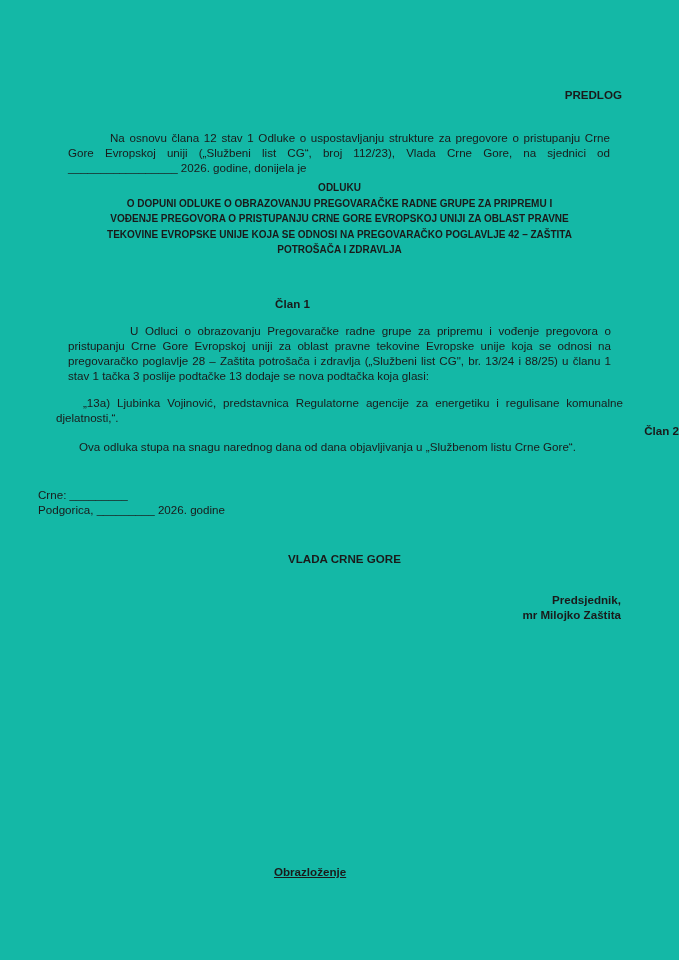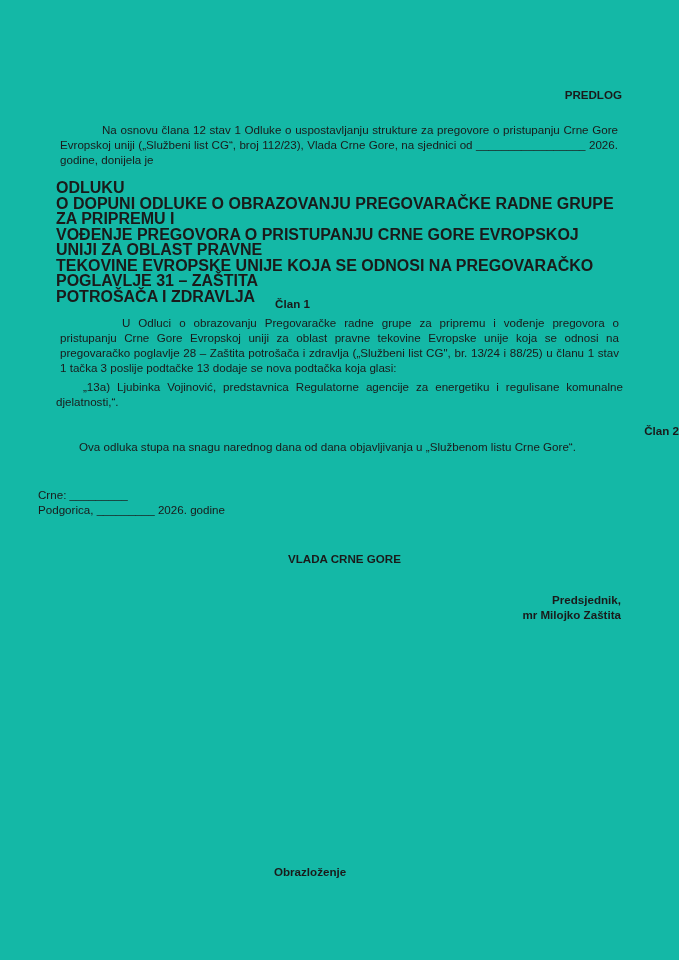--- a/index.html
+++ b/index.html
@@ -30,34 +30,35 @@
       font-size: 11.6px;
     }
     .intro {
       left: 56px; top: 118px;
       width: 566px;
       text-align: justify;
     }
     .title-block {
       left: 56px; top: 180px;
       width: 567px;
+      text-align: center;
       font-weight: bold;
-      font-size: 16px;
+      font-size: 10px;
       line-height: 15.5px;
     }
     .clan1-heading {
       left: 0; width: 585px; top: 296px;
       text-align: center;
     }
     .clan1-body {
       left: 56px; top: 311px;
       width: 567px;
       text-align: justify;
     }
-    .p-indent { text-indent: 62px; margin: 4px; }
+    .p-indent { text-indent: 62px; margin: 12px; }
     .p-indent2 { text-indent: 27px; margin: 0; }
     .clan2-heading {
       left: 0; width: 679px; top: 423px;
       text-align: right;
     }
     .clan2-body {
       left: 79px; top: 439px;
       width: 560px;
     }
     .broj {
@@ -67,40 +68,40 @@
       left: 38px; top: 502px;
     }
     .vlada {
       left: 288px; top: 551px;
     }
     .predsjednik {
       right: 58px; top: 592px;
       text-align: right;
     }
     .obrazlozenje {
-      left: 274px; top: 864px;
+      left: 274px; top: 864px; text-decoration: underline;
     }
     p { margin: 0; }
   </style>
 </head>
 <body>
 
 <div class="page">
 
   <div class="abs predlog bold">PREDLOG</div>
 
   <div class="abs intro">
     <p class="p-indent" style="text-indent:42px">Na osnovu člana 12 stav 1 Odluke o uspostavljanju strukture za pregovore o pristupanju Crne Gore Evropskoj uniji („Službeni list CG“, broj 112/23), Vlada Crne Gore, na sjednici od _________________ 2026. godine, donijela je</p>
   </div>
 
   <div class="abs title-block">
     <div>ODLUKU</div>
     <div>O DOPUNI ODLUKE O OBRAZOVANJU PREGOVARAČKE RADNE GRUPE ZA PRIPREMU I</div>
     <div>VOĐENJE PREGOVORA O PRISTUPANJU CRNE GORE EVROPSKOJ UNIJI ZA OBLAST PRAVNE</div>
-    <div>TEKOVINE EVROPSKE UNIJE KOJA SE ODNOSI NA PREGOVARAČKO POGLAVLJE 31 – ZAŠTITA</div>
+    <div>TEKOVINE EVROPSKE UNIJE KOJA SE ODNOSI NA PREGOVARAČKO POGLAVLJE 42 – ZAŠTITA</div>
     <div>POTROŠAČA I ZDRAVLJA</div>
   </div>
 
   <div class="abs clan1-heading bold">Član 1</div>
 
   <div class="abs clan1-body">
     <p class="p-indent">U Odluci o obrazovanju Pregovaračke radne grupe za pripremu i vođenje pregovora o pristupanju Crne Gore Evropskoj uniji za oblast pravne tekovine Evropske unije koja se odnosi na pregovaračko poglavlje 28 – Zaštita potrošača i zdravlja („Službeni list CG", br. 13/24 i 88/25) u članu 1 stav 1 tačka 3 poslije podtačke 13 dodaje se nova podtačka koja glasi:</p>
     <p class="p-indent2">„13a) Ljubinka Vojinović, predstavnica Regulatorne agencije za energetiku i regulisane komunalne djelatnosti,“.</p>
   </div>
 

